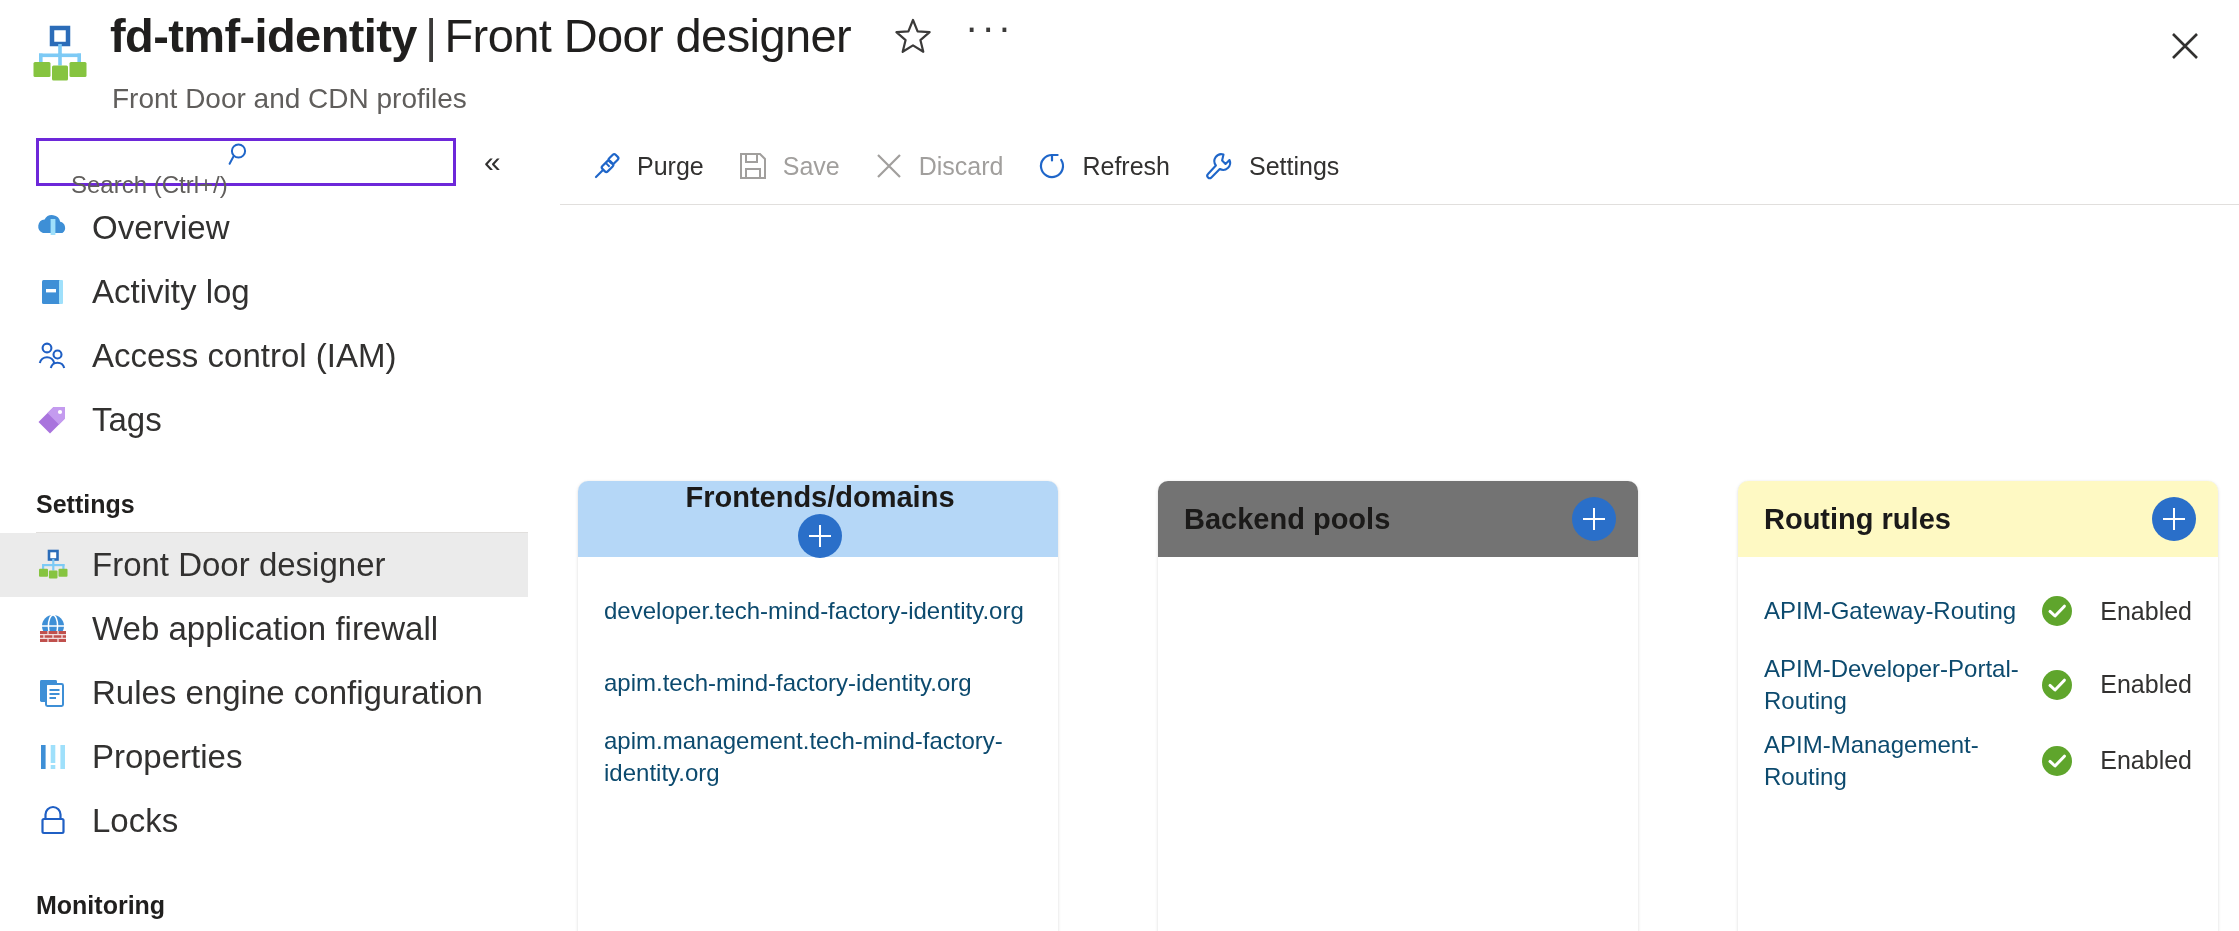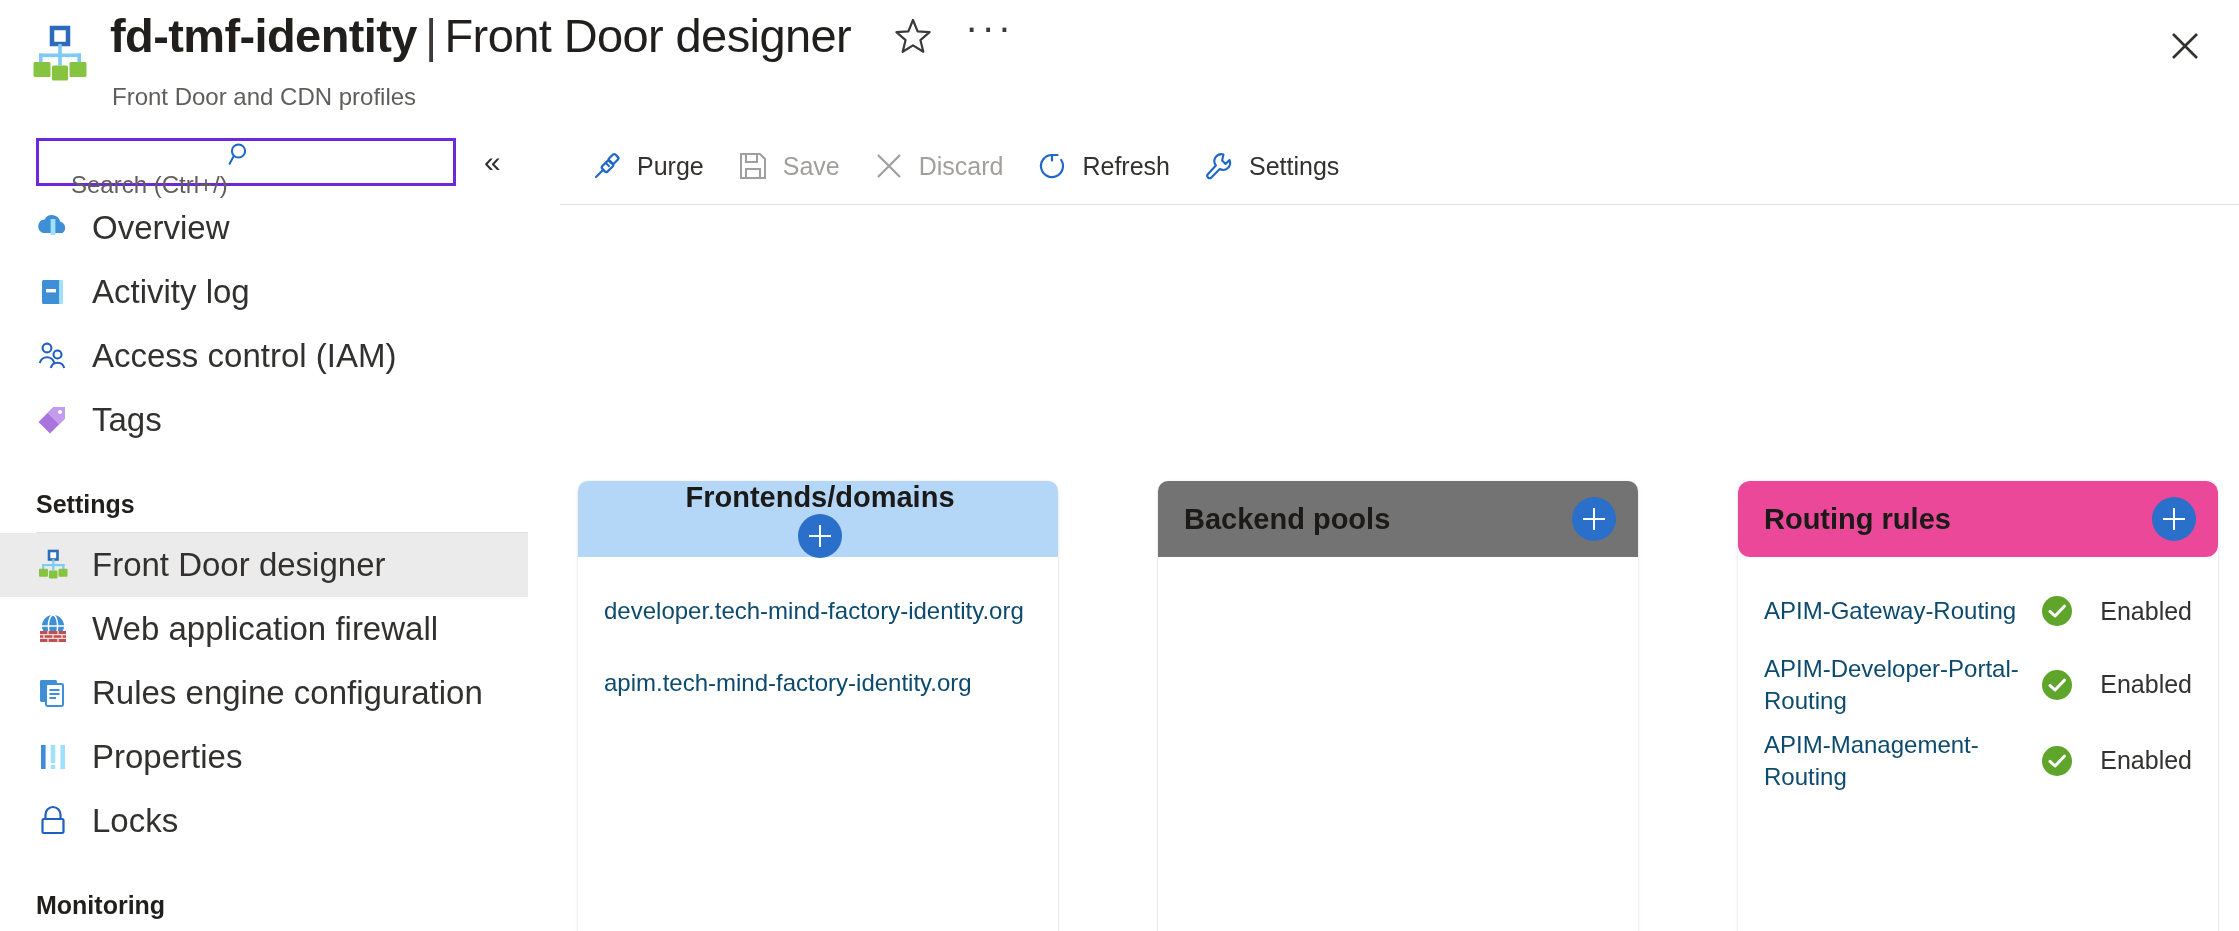--- a/index.html
+++ b/index.html
@@ -77,21 +77,21 @@
     letter-spacing: 3px;
     cursor: pointer;
     padding-bottom: 18px;
     user-select: none;
   }
 
   .subtitle {
     position: absolute;
     left: 112px;
     top: 83px;
-    font-size: 24px;
+    font-size: 28px;
     font-weight: 400;
     color: #605e5c;
   }
 
   .close-btn {
     position: absolute;
     right: 30px;
     top: 22px;
     width: 48px;
     height: 48px;
@@ -576,32 +576,35 @@
           <span class="card-title">Frontends/domains</span>
           <span class="add-btn"></span>
         </div>
         <div class="card-body">
           <div class="card-row nostatus">
             <span class="row-link">developer.tech-mind-factory-identity.org</span>
           </div>
           <div class="card-row nostatus">
             <span class="row-link">apim.tech-mind-factory-identity.org</span>
           </div>
+          <div class="card-row nostatus">
+            <span class="row-link">apim.management.tech-mind-factory-identity.org</span>
+          </div>
         </div>
       </div>
 
       <div class="card" id="card-1">
         <div class="card-head" id="card-1-head" style="background: #737373;">
           <span class="card-title">Backend pools</span>
           <span class="add-btn"></span>
         </div>
       </div>
 
       <div class="card" id="card-2">
-        <div class="card-head" id="card-2-head" style="background: #ec4899; border-radius: 12px;">
+        <div class="card-head" id="card-2-head" style="background: #fef9c3;">
           <span class="card-title">Routing rules</span>
           <span class="add-btn"></span>
         </div>
         <div class="card-body">
 
           <div class="card-row">
             <span class="row-link">APIM-Gateway-Routing</span>
             <span class="status-cell">
               <span class="status-dot">
                 <svg viewBox="0 0 30 30" width="30" height="30">

